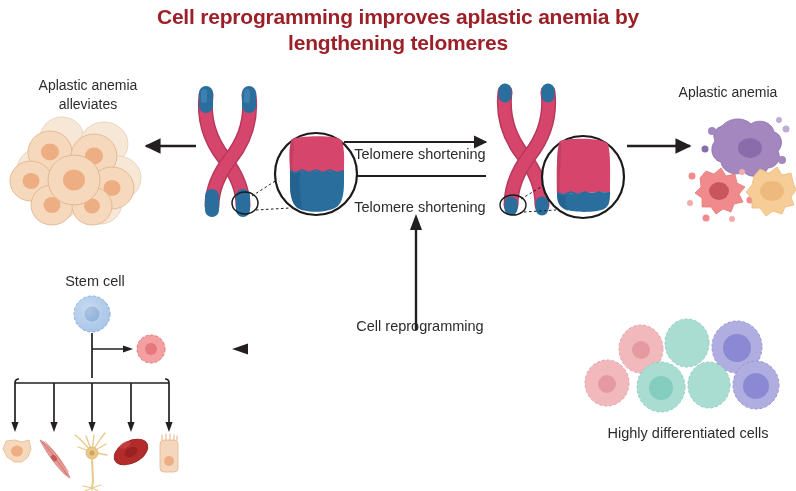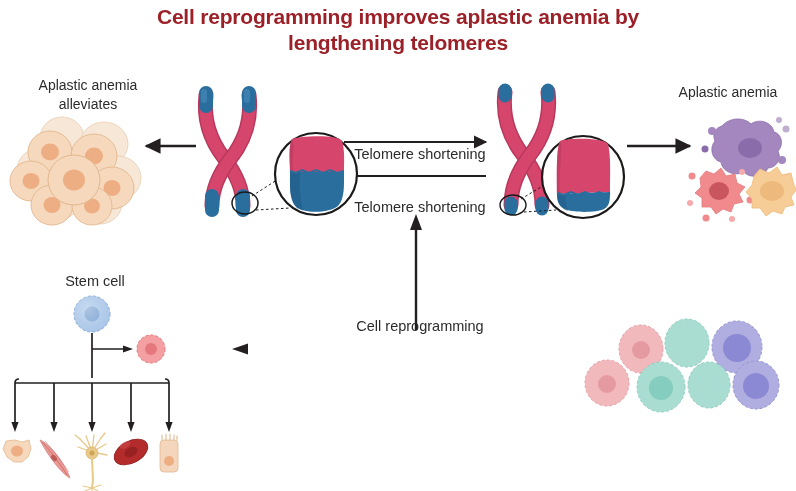--- a/index.html
+++ b/index.html
@@ -72,20 +72,21 @@
   <div class="abs label" style="left:660px; top:83px; width:136px;">Aplastic anemia</div>
 
   <div class="abs label-sm" style="left:330px; top:114px; width:180px;margin-top:31px;">Telomere shortening</div>
 
   <div class="abs label-sm" style="left:330px; top:198px; width:180px;">Telomere shortening</div>
 
   <div class="abs label-sm" style="left:330px; top:317px; width:180px;">Cell reprogramming</div>
 
   <div class="abs label-sm" style="left:35px; top:272px; width:120px;">Stem cell</div>
 
+  <div class="abs label-sm" style="left:580px; top:424px; width:216px;">Highly differentiated cells</div>
 
   <svg id="art" viewBox="0 0 796 491">
     <defs>
       <marker id="arrowhead" markerWidth="7" markerHeight="7" refX="5.6" refY="3" orient="auto">
         <path d="M0,0 L6.2,3 L0,6 Z" fill="#231f20"></path>
       </marker>
       <marker id="arrowhead-sm" markerWidth="6" markerHeight="6" refX="4.8" refY="2.6" orient="auto">
         <path d="M0,0 L5.2,2.6 L0,5.2 Z" fill="#231f20"></path>
       </marker>
       <linearGradient id="fadeLeft" x1="1" y1="0" x2="0" y2="0">

